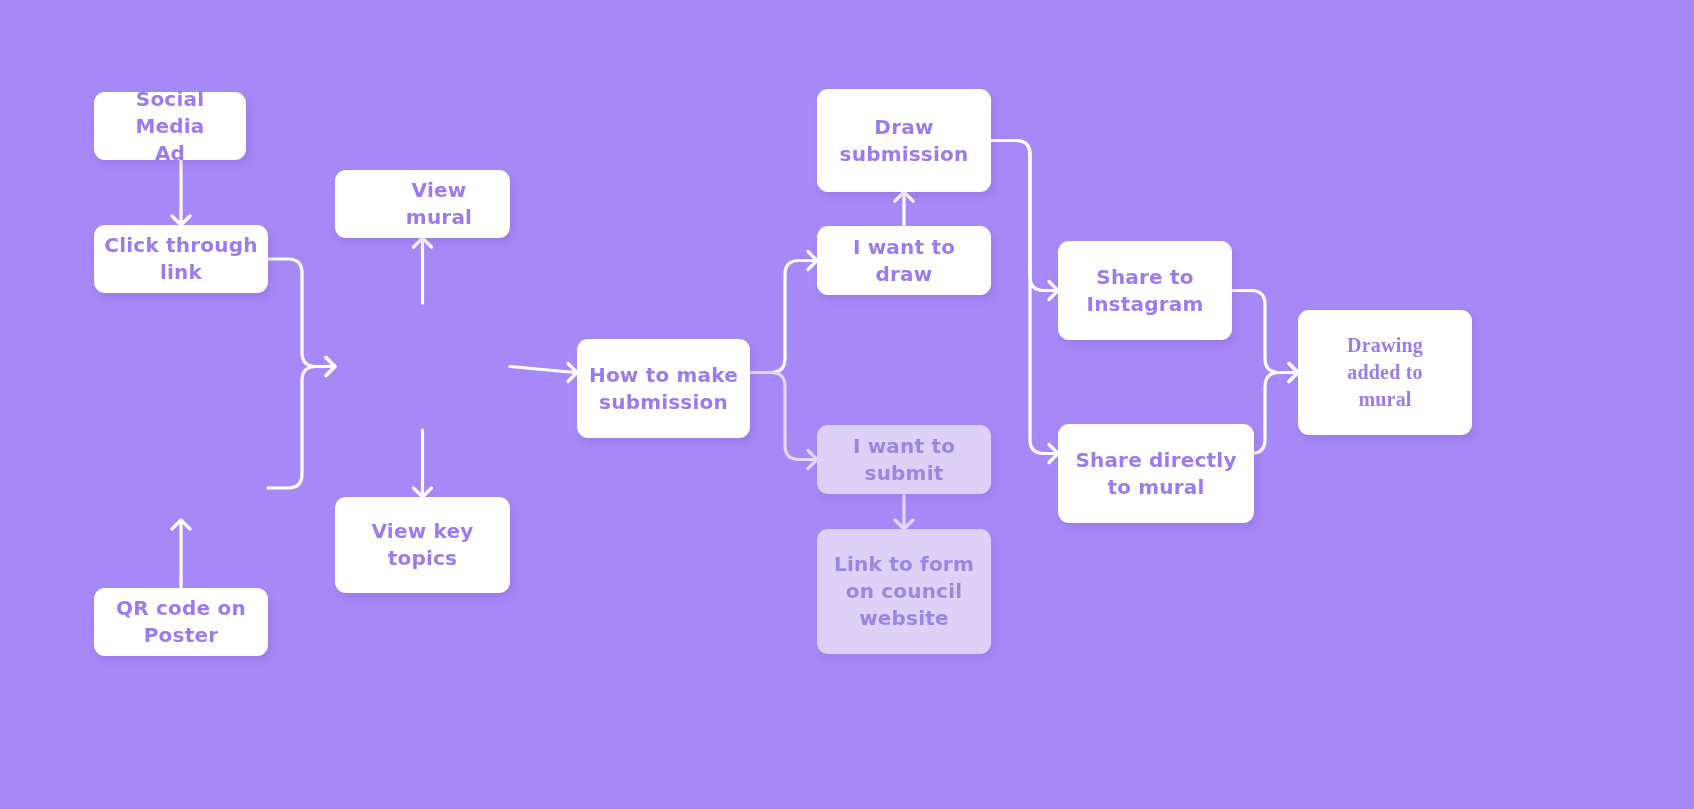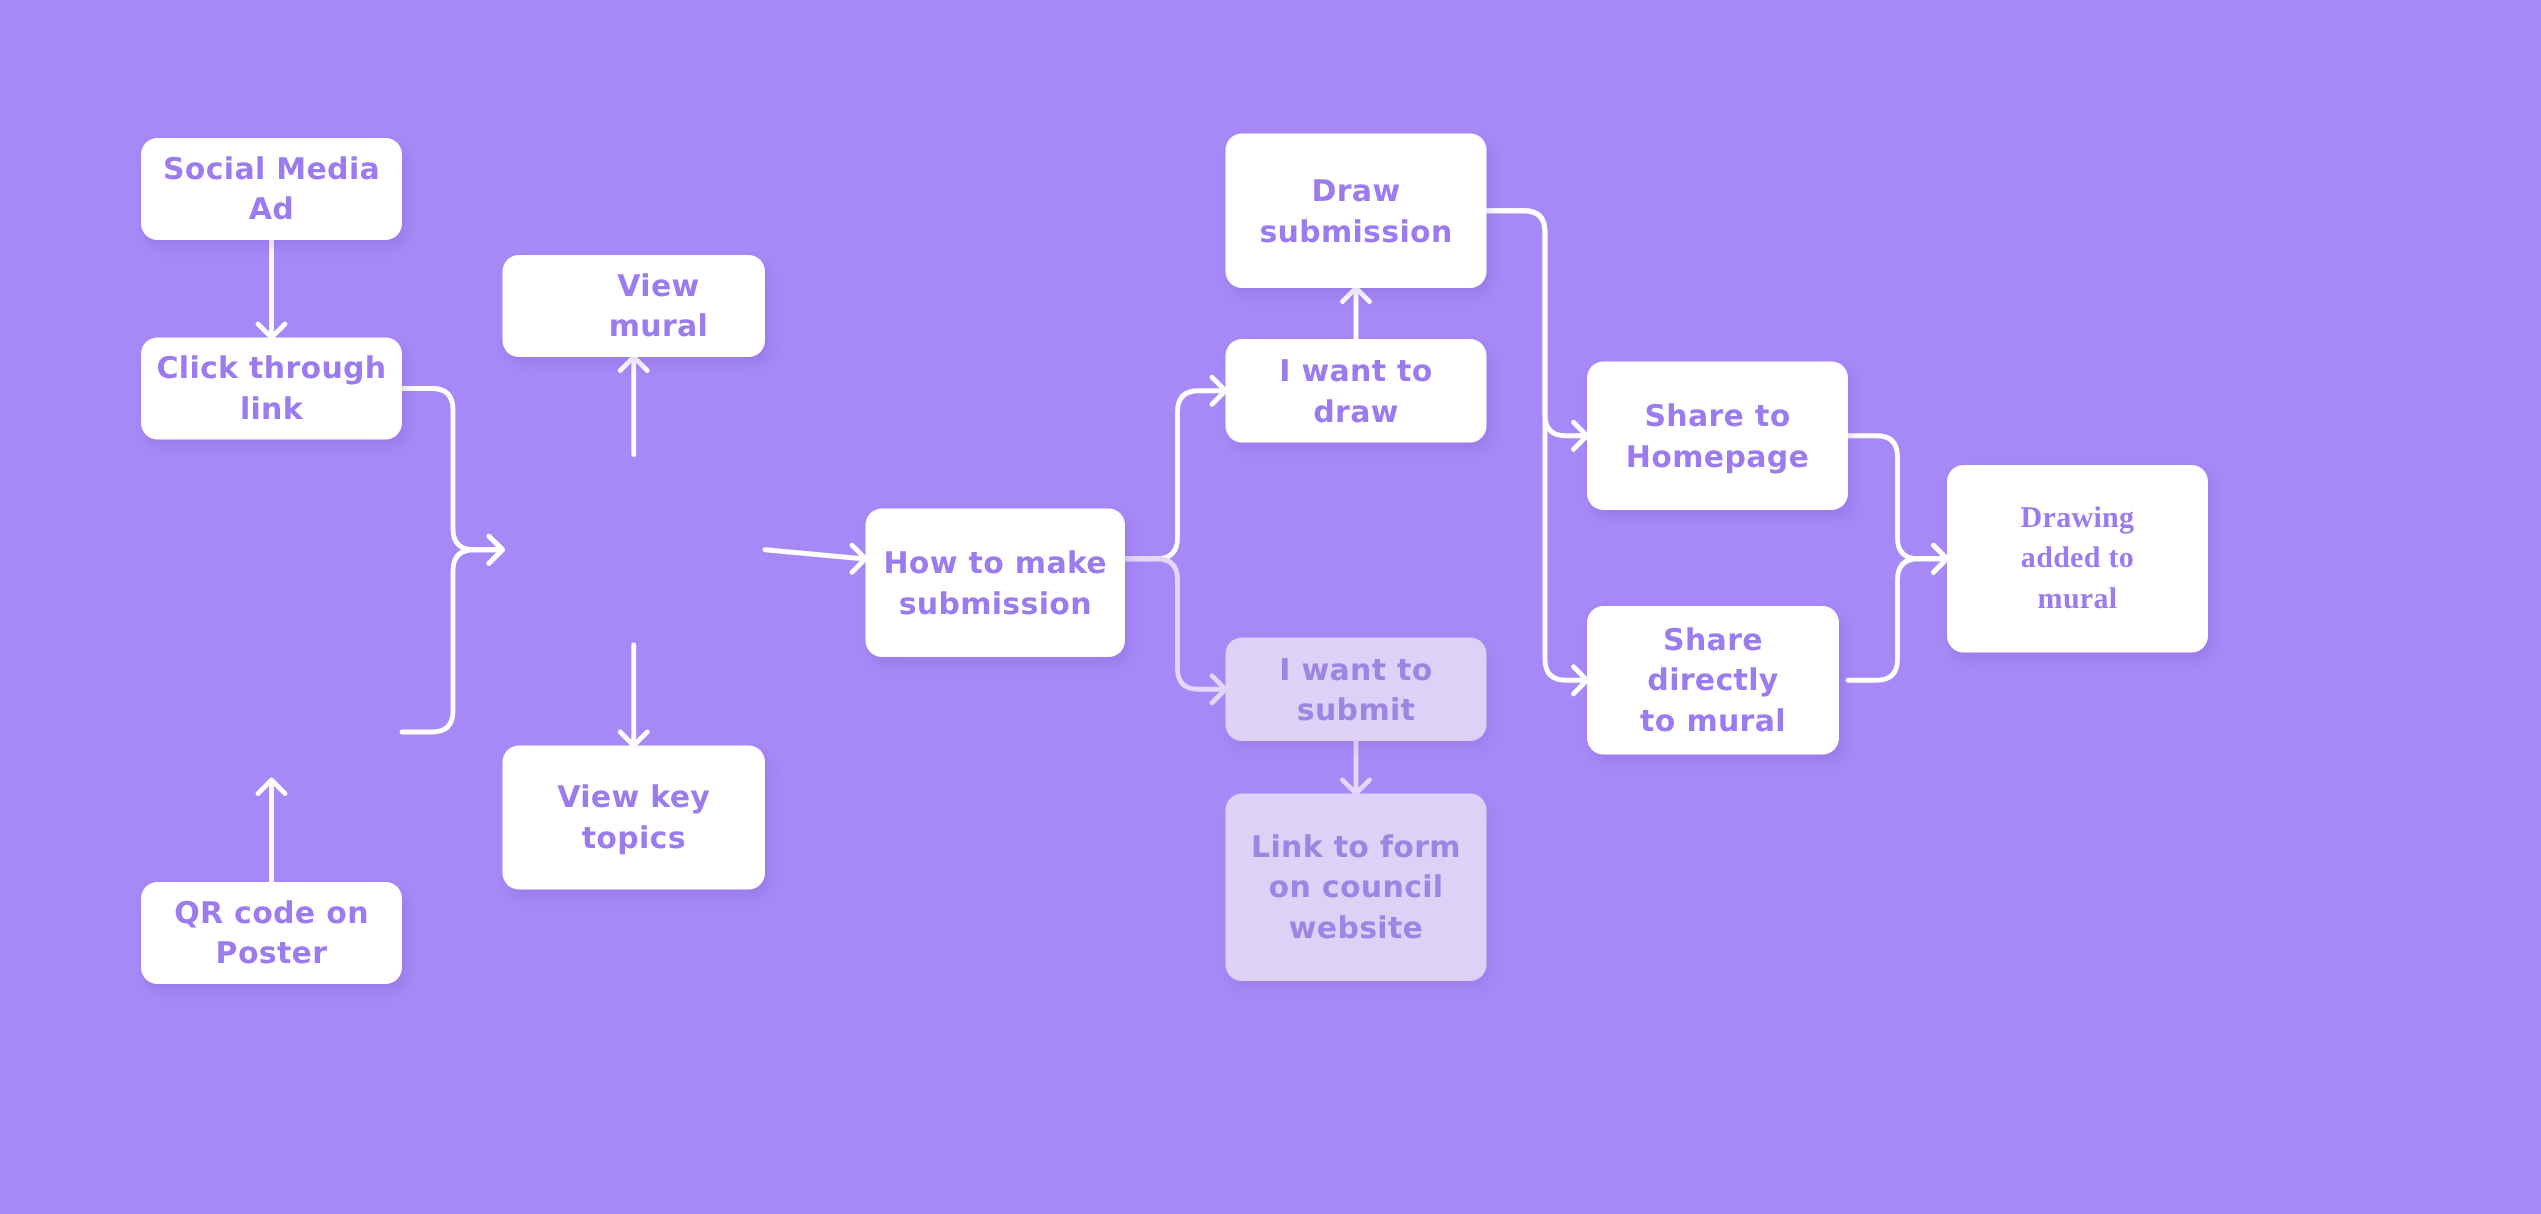--- a/index.html
+++ b/index.html
@@ -75,21 +75,21 @@
       <path d="M 895 520 L 904 529 L 913 520" fill="none" stroke="#E3D7FA" stroke-width="3.2" stroke-linecap="round" stroke-linejoin="round"></path>
       <path d="M 991 140.5 L 1016 140.5 Q 1030 140.5 1030 154.5 L 1030 276.5 Q 1030 290.5 1044 290.5 L 1056 290.5" fill="none" stroke="#FFFFFF" stroke-width="3.2" stroke-linecap="round" stroke-linejoin="round"></path>
       <path d="M 1049 281.5 L 1058 290.5 L 1049 299.5" fill="none" stroke="#FFFFFF" stroke-width="3.2" stroke-linecap="round" stroke-linejoin="round"></path>
       <path d="M 991 140.5 L 1016 140.5 Q 1030 140.5 1030 154.5 L 1030 439.5 Q 1030 453.5 1044 453.5 L 1056 453.5" fill="none" stroke="#FFFFFF" stroke-width="3.2" stroke-linecap="round" stroke-linejoin="round"></path>
       <path d="M 1049 444.5 L 1058 453.5 L 1049 462.5" fill="none" stroke="#FFFFFF" stroke-width="3.2" stroke-linecap="round" stroke-linejoin="round"></path>
       <path d="M 1232 290.5 L 1251 290.5 Q 1265 290.5 1265 304.5 L 1265 358.5 Q 1265 372.5 1279 372.5 L 1296 372.5" fill="none" stroke="#FFFFFF" stroke-width="3.2" stroke-linecap="round" stroke-linejoin="round"></path>
       <path d="M 1289 363.5 L 1298 372.5 L 1289 381.5" fill="none" stroke="#FFFFFF" stroke-width="3.2" stroke-linecap="round" stroke-linejoin="round"></path>
       <path d="M 1232 453.5 L 1251 453.5 Q 1265 453.5 1265 439.5 L 1265 386.5 Q 1265 372.5 1279 372.5 L 1296 372.5" fill="none" stroke="#FFFFFF" stroke-width="3.2" stroke-linecap="round" stroke-linejoin="round"></path>
       <path d="M 1289 363.5 L 1298 372.5 L 1289 381.5" fill="none" stroke="#FFFFFF" stroke-width="3.2" stroke-linecap="round" stroke-linejoin="round"></path>
     </svg>
-<div class="node" style="left: 94px; top: 92px; width: 174px; height: 68px;">
+<div class="node" style="left: 94px; top: 92px; width: 152px; height: 68px;">
       <span class="lbl">Social Media
 Ad</span>
     </div>
     <div class="node" style="left: 94px; top: 225px; width: 174px; height: 68px;">
       <span class="lbl">Click through
 link</span>
     </div>
     <div class="node" style="left: 94px; top: 588px; width: 174px; height: 68px;">
       <span class="lbl">QR code on
 Poster</span>
@@ -117,23 +117,23 @@
       <span class="lbl">I want to
 submit</span>
     </div>
     <div class="node muted" style="left: 817px; top: 529px; width: 174px; height: 125px;">
       <span class="lbl">Link to form
 on council
 website</span>
     </div>
     <div class="node" style="left: 1058px; top: 241px; width: 174px; height: 99px;">
       <span class="lbl">Share to
-Homepage</span>
+Instagram</span>
     </div>
-    <div class="node" style="left: 1058px; top: 404px; width: 168px; height: 99px; align-items: center;">
+    <div class="node" style="left: 1058px; top: 424px; width: 196px; height: 99px; align-items: center;">
       <span class="lbl">Share directly
 to mural</span>
     </div>
     <div class="node" style="left: 1298px; top: 310px; width: 174px; height: 125px; font-family: Liberation Serif, serif;">
       <span class="lbl">Drawing
 added to
 mural</span>
     </div>
   </div>
 

